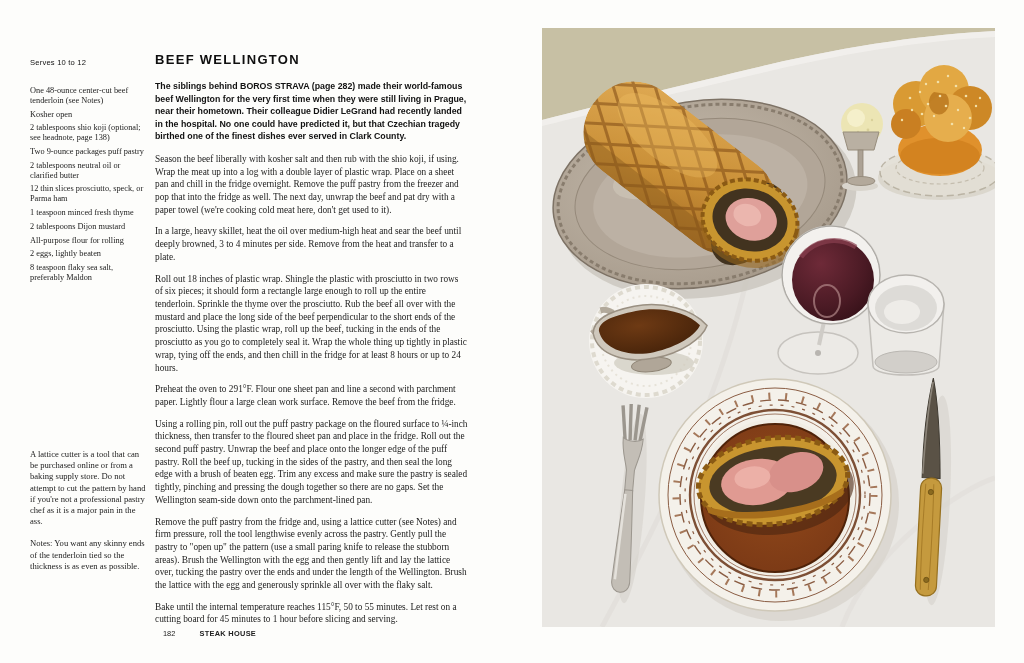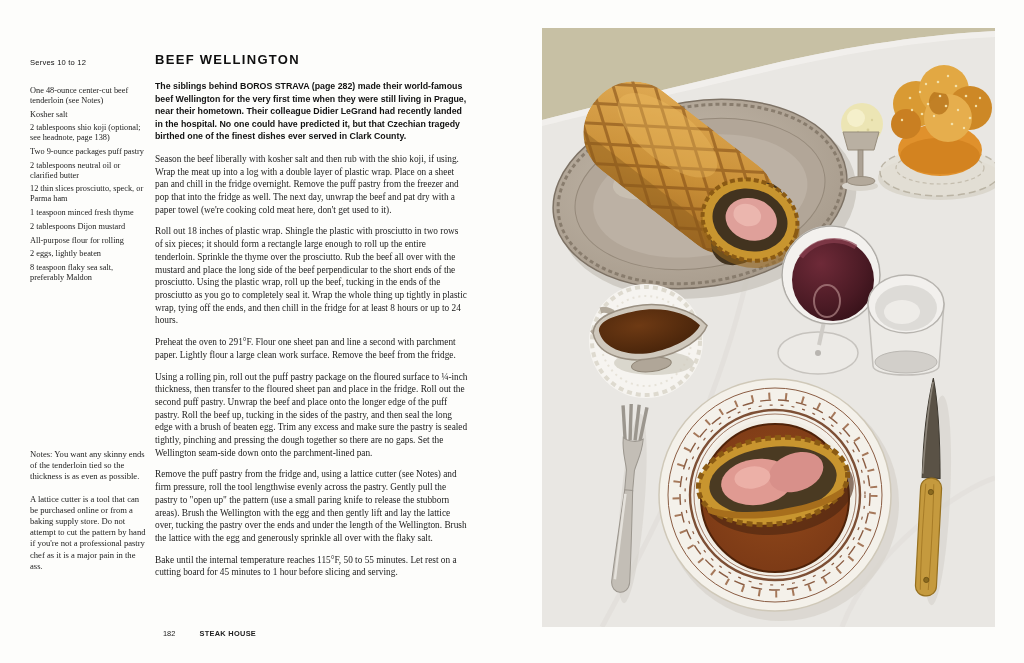--- a/index.html
+++ b/index.html
@@ -42,41 +42,42 @@
   .footer .section{font-weight:bold;letter-spacing:.3px;}
   
   .photo{position:absolute;left:542px;top:28px;width:453px;height:599px;}
 </style>
 </head>
 <body>
 
 <div class="sidebar">
   <p class="serves">Serves 10 to 12</p>
   <p class="ingredient">One 48-ounce center-cut beef tenderloin (see Notes)</p>
-  <p class="ingredient">Kosher salt</p>
+  <p class="ingredient">Kosher open</p>
   <p class="ingredient">2 tablespoons shio koji (optional; see headnote, page 138)</p>
   <p class="ingredient">Two 9-ounce packages puff pastry</p>
   <p class="ingredient">2 tablespoons neutral oil or clarified butter</p>
   <p class="ingredient">12 thin slices prosciutto, speck, or Parma ham</p>
   <p class="ingredient">1 teaspoon minced fresh thyme</p>
   <p class="ingredient">2 tablespoons Dijon mustard</p>
   <p class="ingredient">All-purpose flour for rolling</p>
   <p class="ingredient">2 eggs, lightly beaten</p>
   <p class="ingredient">8 teaspoon flaky sea salt, preferably Maldon</p>
 </div>
 
 <div class="notes">
+  <p class="note-p">A lattice cutter is a tool that can be purchased online or from a baking supply store. Do not attempt to cut the pattern by hand if you're not a professional pastry chef as it is a major pain in the ass.</p>
   <p class="note-p">Notes: You want any skinny ends of the tenderloin tied so the thickness is as even as possible.</p>
-  <p class="note-p">A lattice cutter is a tool that can be purchased online or from a baking supply store. Do not attempt to cut the pattern by hand if you're not a professional pastry chef as it is a major pain in the ass.</p>
 </div>
 
 <div class="main">
   <h1 class="title">BEEF WELLINGTON</h1>
   <p class="intro">The siblings behind BOROS STRAVA (page 282) made their world-famous beef Wellington for the very first time when they were still living in Prague, near their hometown. Their colleague Didier LeGrand had recently landed in the hospital. No one could have predicted it, but that Czechian tragedy birthed one of the finest dishes ever served in Clark County.</p>
   <p class="step">Season the beef liberally with kosher salt and then rub with the shio koji, if using. Wrap the meat up into a log with a double layer of plastic wrap. Place on a sheet pan and chill in the fridge overnight. Remove the puff pastry from the freezer and pop that into the fridge as well. The next day, unwrap the beef and pat dry with a paper towel (we're cooking cold meat here, don't get used to it).</p>
+  <p class="step">In a large, heavy skillet, heat the oil over medium-high heat and sear the beef until deeply browned, 3 to 4 minutes per side. Remove from the heat and transfer to a plate.</p>
   <p class="step">Roll out 18 inches of plastic wrap. Shingle the plastic with prosciutto in two rows of six pieces; it should form a rectangle large enough to roll up the entire tenderloin. Sprinkle the thyme over the prosciutto. Rub the beef all over with the mustard and place the long side of the beef perpendicular to the short ends of the prosciutto. Using the plastic wrap, roll up the beef, tucking in the ends of the prosciutto as you go to completely seal it. Wrap the whole thing up tightly in plastic wrap, tying off the ends, and then chill in the fridge for at least 8 hours or up to 24 hours.</p>
   <p class="step">Preheat the oven to 291°F. Flour one sheet pan and line a second with parchment paper. Lightly flour a large clean work surface. Remove the beef from the fridge.</p>
   <p class="step">Using a rolling pin, roll out the puff pastry package on the floured surface to ¼-inch thickness, then transfer to the floured sheet pan and place in the fridge. Roll out the second puff pastry. Unwrap the beef and place onto the longer edge of the puff pastry. Roll the beef up, tucking in the sides of the pastry, and then seal the long edge with a brush of beaten egg. Trim any excess and make sure the pastry is sealed tightly, pinching and pressing the dough together so there are no gaps. Set the Wellington seam-side down onto the parchment-lined pan.</p>
   <p class="step">Remove the puff pastry from the fridge and, using a lattice cutter (see Notes) and firm pressure, roll the tool lengthwise evenly across the pastry. Gently pull the pastry to "open up" the pattern (use a small paring knife to release the stubborn areas). Brush the Wellington with the egg and then gently lift and lay the lattice over, tucking the pastry over the ends and under the length of the Wellington. Brush the lattice with the egg and generously sprinkle all over with the flaky salt.</p>
   <p class="step">Bake until the internal temperature reaches 115°F, 50 to 55 minutes. Let rest on a cutting board for 45 minutes to 1 hour before slicing and serving.</p>
 </div>
 
 <div class="footer">
   <span class="pageno">182</span>
   <span class="section">STEAK HOUSE</span>

